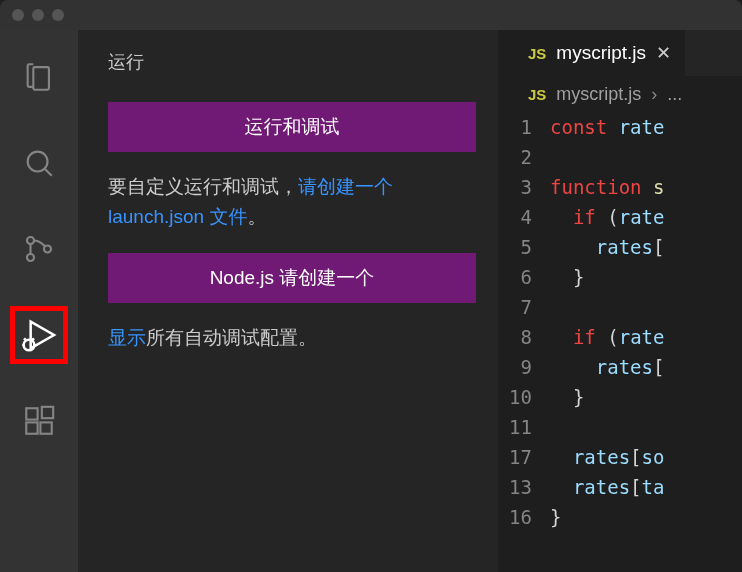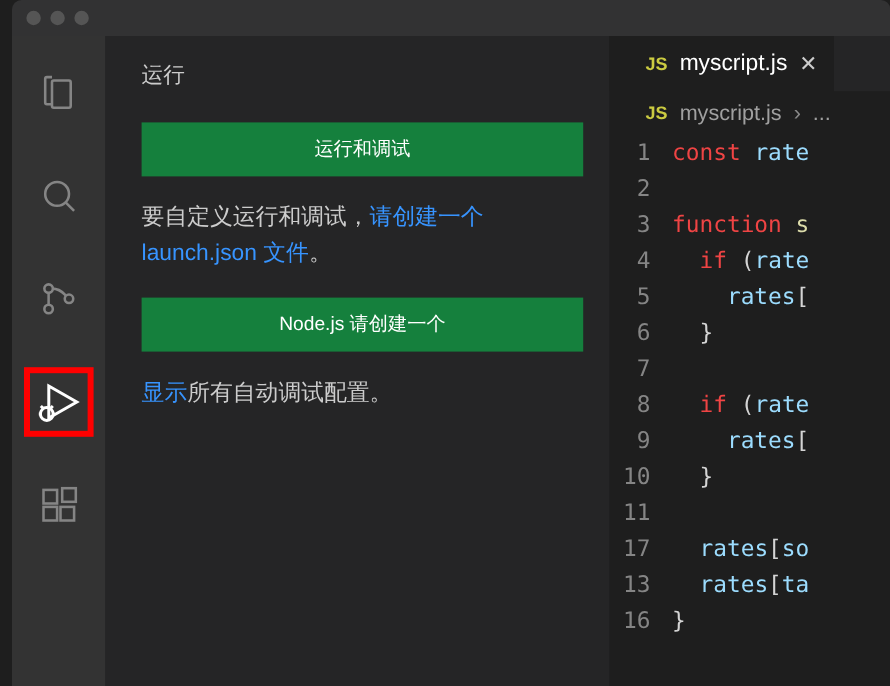--- a/index.html
+++ b/index.html
@@ -8,21 +8,20 @@
   height: 572px;
   background: #1e1e1e;
   font-family: -apple-system, "Segoe UI", sans-serif;
   overflow: hidden;
   color: #cccccc;
 }
 .window {
   display: flex;
   flex-direction: column;
   height: 100%;
-  padding-left: 10px;
 }
 .titlebar {
   height: 30px;
   background: #323233;
   display: flex;
   align-items: center;
   padding-left: 12px;
   gap: 8px;
   border-top-left-radius: 8px;
   border-top-right-radius: 8px;
@@ -64,26 +63,26 @@
   padding: 20px 22px 20px 30px;
   display: flex;
   flex-direction: column;
 }
 .sidebar-title {
   font-size: 18px;
   color: #cccccc;
   margin-bottom: 28px;
 }
 .blue-btn {
-  background: #15803d;
+  background: #701a75;
   color: #ffffff;
   border: none;
   padding: 12px 0;
   width: 100%;
-  font-size: 16px;
+  font-size: 19px;
   cursor: pointer;
   margin-bottom: 20px;
 }
 .sidebar-text {
   font-size: 19px;
   color: #cccccc;
   line-height: 1.6;
   margin-bottom: 20px;
 }
 .link {

